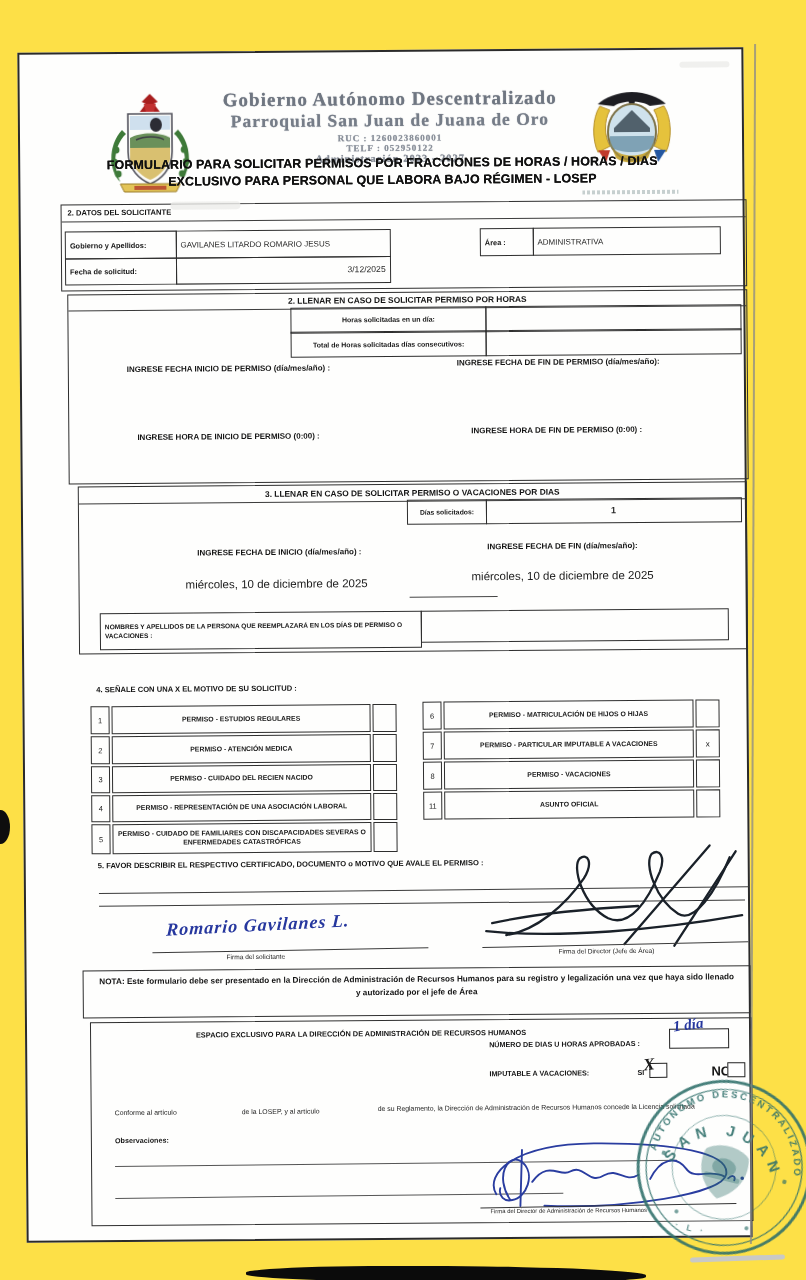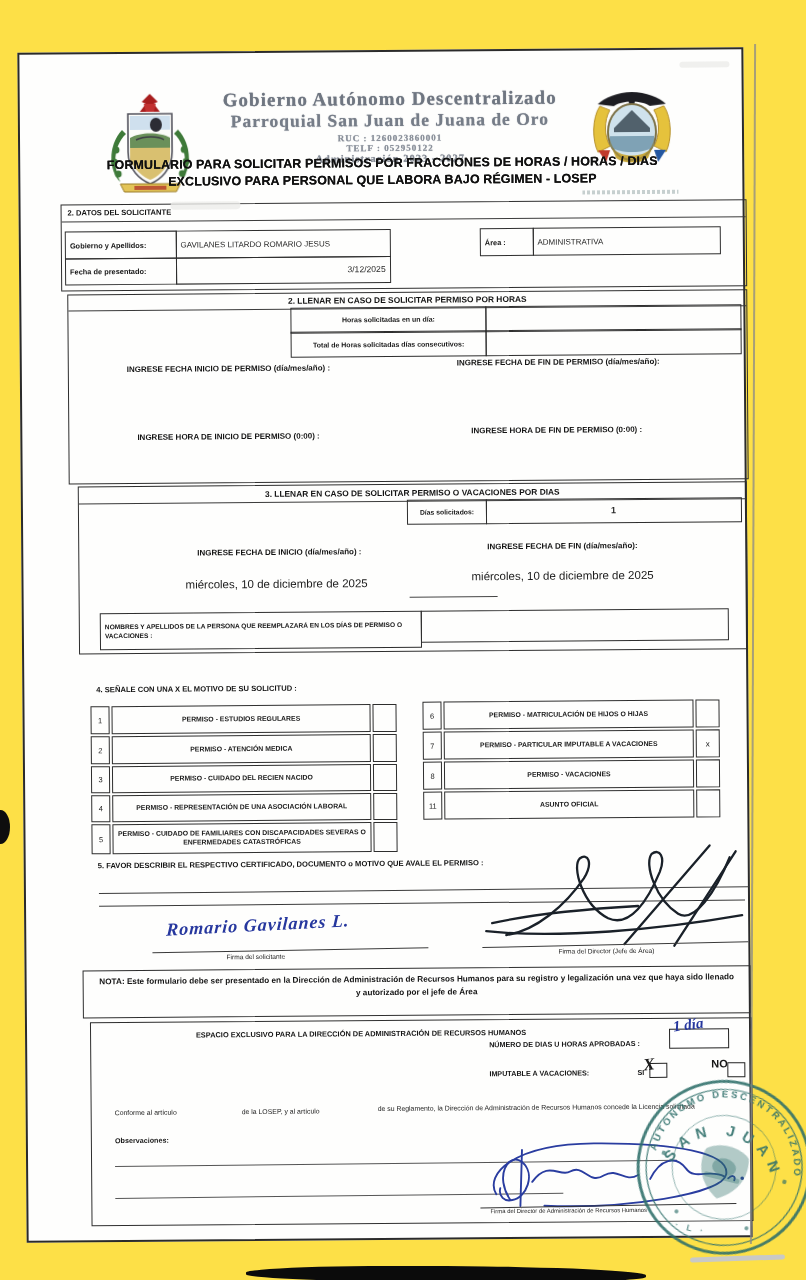--- a/index.html
+++ b/index.html
@@ -115,21 +115,21 @@
     <div class="box" style="left:40px;top:150px;width:684px;height:85px;">
       <div class="strip" style="height:16px;"></div>
       <div class="abs sec-label" style="left:6px;top:3px;">2. DATOS DEL SOLICITANTE</div>
 
       <div class="abs" style="left:3px;top:26px;width:327px;">
         <div style="display:flex;">
           <div class="cell lbl" style="width:112px;height:28px;padding-left:4px;">Gobierno y Apellidos:</div>
           <div class="cell val" style="width:215px;height:28px;padding-left:4px;margin-left:-1.4px;">GAVILANES LITARDO ROMARIO JESUS</div>
         </div>
         <div style="display:flex;margin-top:-1.4px;">
-          <div class="cell lbl" style="width:112px;height:27px;padding-left:4px;">Fecha de presentado:</div>
+          <div class="cell lbl" style="width:112px;height:27px;padding-left:4px;">Fecha de solicitud:</div>
           <div class="cell val" style="width:215px;height:27px;justify-content:flex-end;padding-right:4px;margin-left:-1.4px;font-size:8.6px;">3/12/2025</div>
         </div>
       </div>
 
       <div class="abs" style="left:418px;top:26px;display:flex;">
         <div class="cell lbl" style="width:54px;height:28px;padding-left:4px;">Área :</div>
         <div class="cell val" style="width:188px;height:28px;padding-left:4px;margin-left:-1.4px;">ADMINISTRATIVA</div>
       </div>
     </div>
 
@@ -257,21 +257,21 @@
       <div class="abs sec-label" style="left:0;right:120px;top:8px;text-align:center;font-size:7.4px;">ESPACIO EXCLUSIVO PARA LA DIRECCIÓN DE ADMINISTRACIÓN DE RECURSOS HUMANOS</div>
 
       <div class="abs lbl" style="position:absolute;left:398px;top:20px;font-size:7.2px;">NÚMERO DE DIAS U HORAS APROBADAS :</div>
       <div class="checkbox" style="left:578px;top:10px;width:60px;height:20px;"></div>
       <div class="abs hand-blue" style="left:582px;top:-2px;font-size:15px;transform:rotate(-7deg);">1 día</div>
 
       <div class="abs lbl" style="position:absolute;left:398px;top:49px;font-size:7.2px;">IMPUTABLE A VACACIONES:</div>
       <div class="abs lbl" style="position:absolute;left:546px;top:49px;font-size:7.2px;">SI</div>
       <div class="checkbox" style="left:558px;top:44px;width:18px;height:15px;"></div>
       <div class="abs" style="left:552px;top:36px;font-size:17px;font-weight:bold;color:#1d1d1d;font-style:italic;transform:rotate(-6deg);font-family:'Liberation Serif',serif;">X</div>
-      <div class="abs lbl" style="position:absolute;left:620px;top:39px;font-size:11px;text-align:right;">NO</div>
+      <div class="abs lbl" style="position:absolute;left:620px;top:45px;font-size:13px;text-align:right;">NO</div>
       <div class="checkbox" style="left:636px;top:44px;width:18px;height:15px;"></div>
 
       <div class="conf" style="left:23px;top:86px;">Conforme al artículo</div>
       <div class="conf" style="left:150px;top:86px;">de la LOSEP, y al artículo</div>
       <div class="conf" style="left:286px;top:84px;">de su Reglamento, la Dirección de Administración de Recursos Humanos concede la Licencia solicitada</div>
 
       <div class="abs lbl" style="position:absolute;left:23px;top:113px;font-size:7.2px;">Observaciones:</div>
       <div class="thinline" style="left:23px;top:142px;width:562px;transform:rotate(-.2deg);"></div>
       <div class="thinline" style="left:23px;top:174px;width:448px;transform:rotate(-.2deg);"></div>
 

